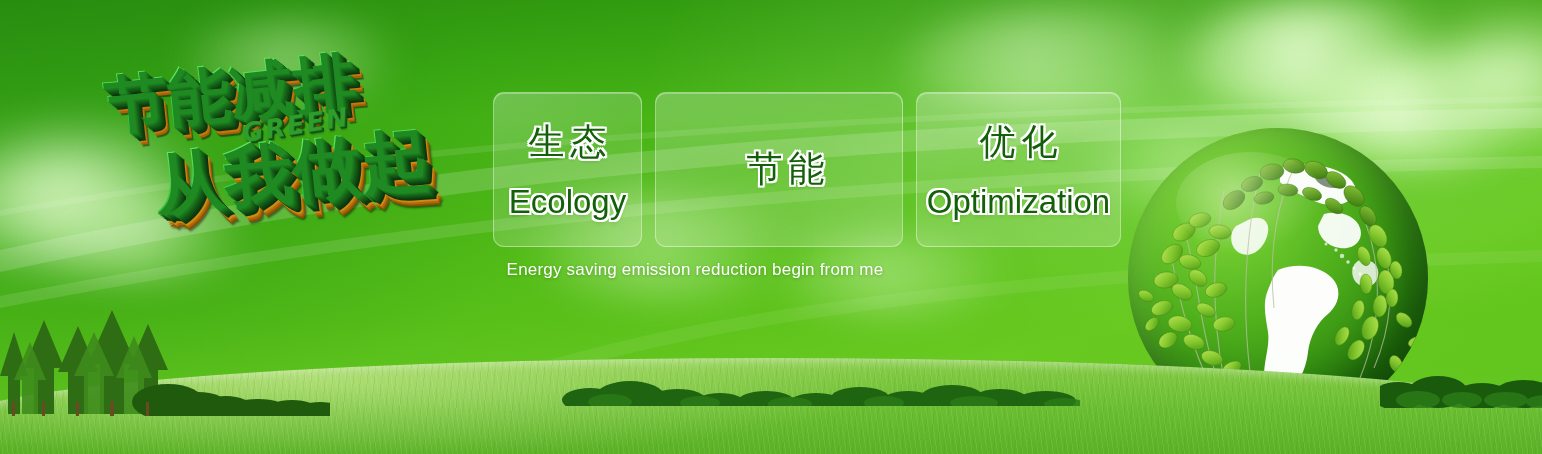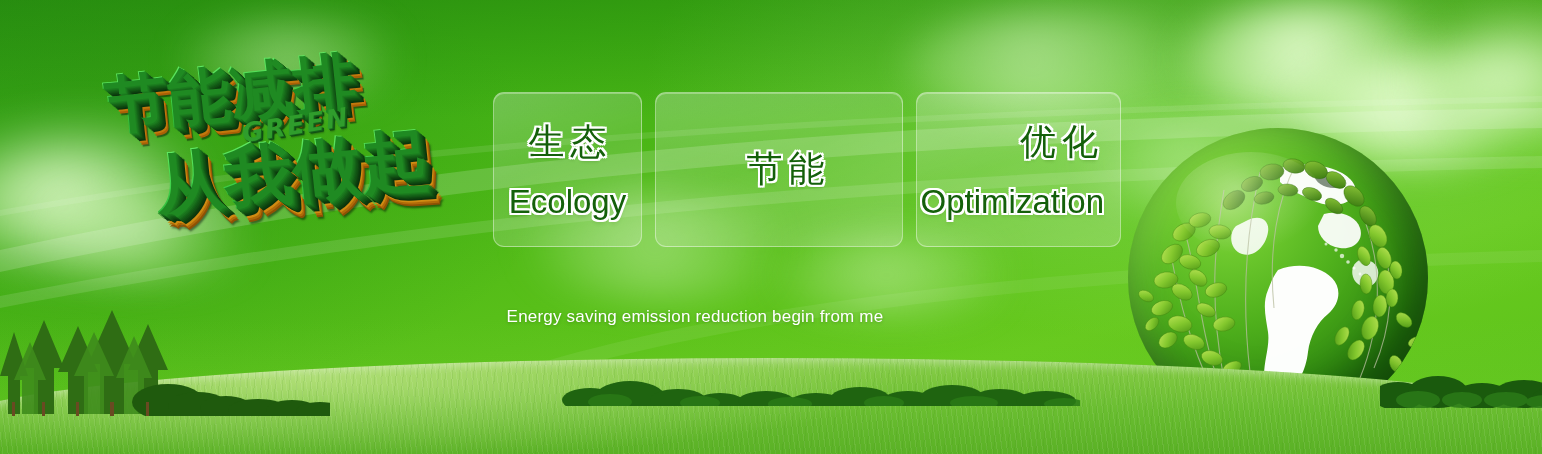--- a/index.html
+++ b/index.html
@@ -170,35 +170,34 @@
     font-size: 33px;
     color: #14600a;
     text-shadow:
       -2px -2px 0 #ffffff, 2px -2px 0 #ffffff, -2px 2px 0 #ffffff, 2px 2px 0 #ffffff,
       -2px 0 0 #ffffff, 2px 0 0 #ffffff, 0 -2px 0 #ffffff, 0 2px 0 #ffffff,
       0 3px 4px rgba(40,90,10,0.28);
     white-space: nowrap;
   }
   .card.w1 { width: 149px; }
   .card.w2 { width: 248px; padding-left: 29px; }
-  .card.w3 { width: 205px; align-items: flex-end; }
+  .card.w3 { width: 205px; }
 
   
   .tagline {
     position: absolute;
     left: 493px;
     top: 260px;
     width: 404px;
     text-align: center;
     font-size: 17px;
     color: #ffffff;
     letter-spacing: 0.2px;
     text-shadow: 0 1px 3px rgba(40,100,10,0.40);
     white-space: nowrap;
-    margin-top: 47px;
   }
 
   
   .globe-wrap {
     position: absolute;
     left: 1128px;
     top: 128px;
     width: 300px;
     height: 300px;
   }

